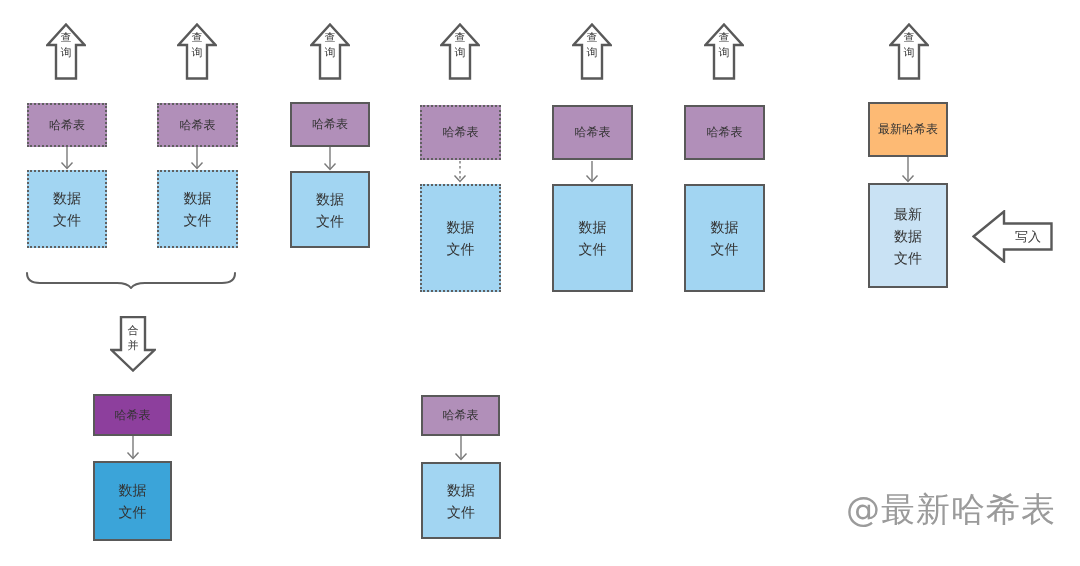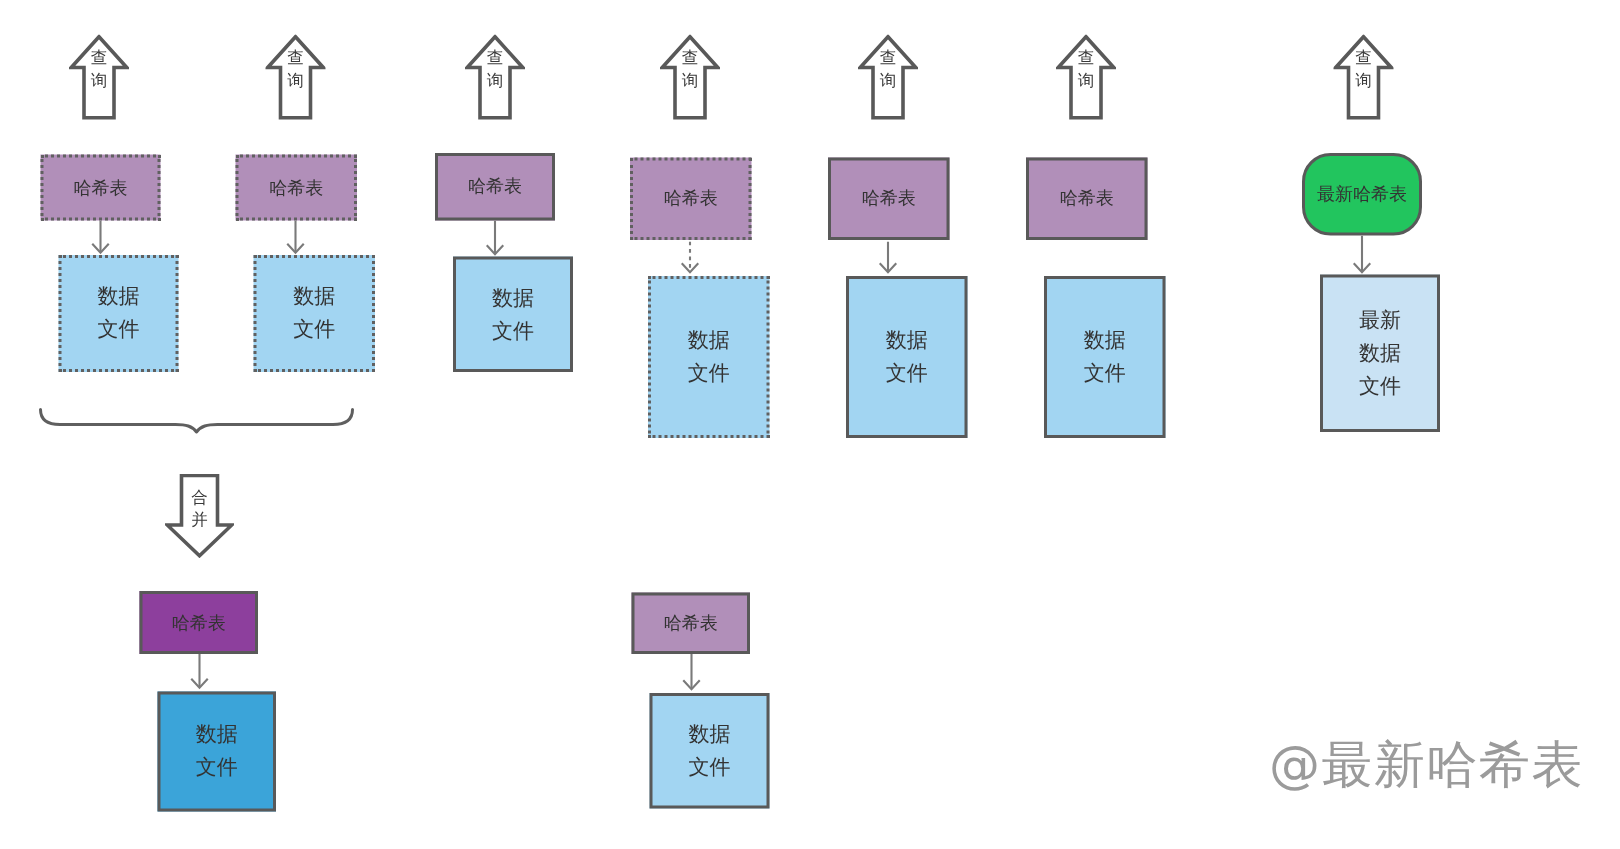--- a/index.html
+++ b/index.html
@@ -1,34 +1,34 @@
 <!DOCTYPE html>
 <html><head>
 <meta charset="utf-8">
 <style>
   html,body{margin:0;padding:0;background:#fff;}
   #stage{position:relative;width:1080px;height:566px;background:#ffffff;overflow:hidden;
          font-family:"DejaVu Sans","Liberation Sans",sans-serif;color:#333;}
   .box{position:absolute;display:flex;align-items:center;justify-content:center;
        box-sizing:border-box;text-align:center;color:#333;}
   .hash{font-size:12px;}
-  .data{font-size:14px;line-height:22px;margin-left:12px;}
+  .data{font-size:14px;line-height:22px;}
   .wrap2{display:inline-block;width:2.15em;word-break:break-all;text-align:center;}
   .purple{background:#b18fb9;}
-  .purple-light{background:#22c55e;border-radius:19px;}
+  .purple-light{background:#fdba74;}
   .purple-dark{background:#8d3f9d;}
   .blue{background:#a2d5f2;}
   .blue-light{background:#c9e2f4;}
   .blue-dark{background:#3ba4d9;}
   .dotted{border:2px dotted #606060;}
   .solid{border:2.5px solid #595959;}
   .block-arrow{position:absolute;}
   .block-arrow svg polygon{fill:#ffffff;stroke:#595959;stroke-width:2.4;stroke-linejoin:miter;}
   .block-arrow .lbl{position:absolute;left:50%;transform:translateX(-50%);top:8px;
-       width:12px;font-size:11px;line-height:15px;word-break:break-all;text-align:center;color:#3a3a3a;}
+       width:12px;font-size:11px;line-height:15px;word-break:break-all;text-align:center;color:#3a3a3a;font-family:Liberation Mono, monospace;}
   .block-arrow .lbl-h{position:absolute;left:32px;width:48px;top:0;height:53px;display:flex;
        align-items:center;justify-content:center;font-size:13px;color:#3a3a3a;}
   .conn{position:absolute;}
   .conn line,.conn polyline{stroke:#7a7a7a;stroke-width:1.4;fill:none;}
   .brace{position:absolute;}
   .brace path{stroke:#5f5f5f;stroke-width:2;fill:none;stroke-linecap:round;}
   .watermark{position:absolute;right:24px;top:487px;font-size:34px;color:#9b9b9b;
        letter-spacing:1px;white-space:nowrap;}
 </style>
 </head>
@@ -172,16 +172,22 @@
       <span>哈希表</span>
     </div>
   <svg class="conn" style="left:453px;top:436px;" width="16" height="26" viewBox="0 0 16 26">
       <line x1="8" y1="0" x2="8" y2="23"></line>
       <polyline points="2.5,17.5 8,23.5 13.5,17.5"></polyline>
     </svg>
   <div class="box data blue solid" style="left:421px;top:462px;width:80px;height:77px;">
       <span class="wrap2">数据文件</span>
     </div>
 
+  <div class="block-arrow" style="left:972px;top:210px;width:81px;height:53px;">
+    <svg width="81" height="53" viewBox="0 0 81 53">
+        <polygon points="1.5,26.5 32,1.5 32,13.5 79.5,13.5 79.5,39.5 32,39.5 32,51.5"></polygon>
+      </svg>
+    <div class="lbl-h">写入</div>
+  </div>
 
   <div class="watermark">@最新哈希表</div>
 
 </div>
 
 </body></html>

